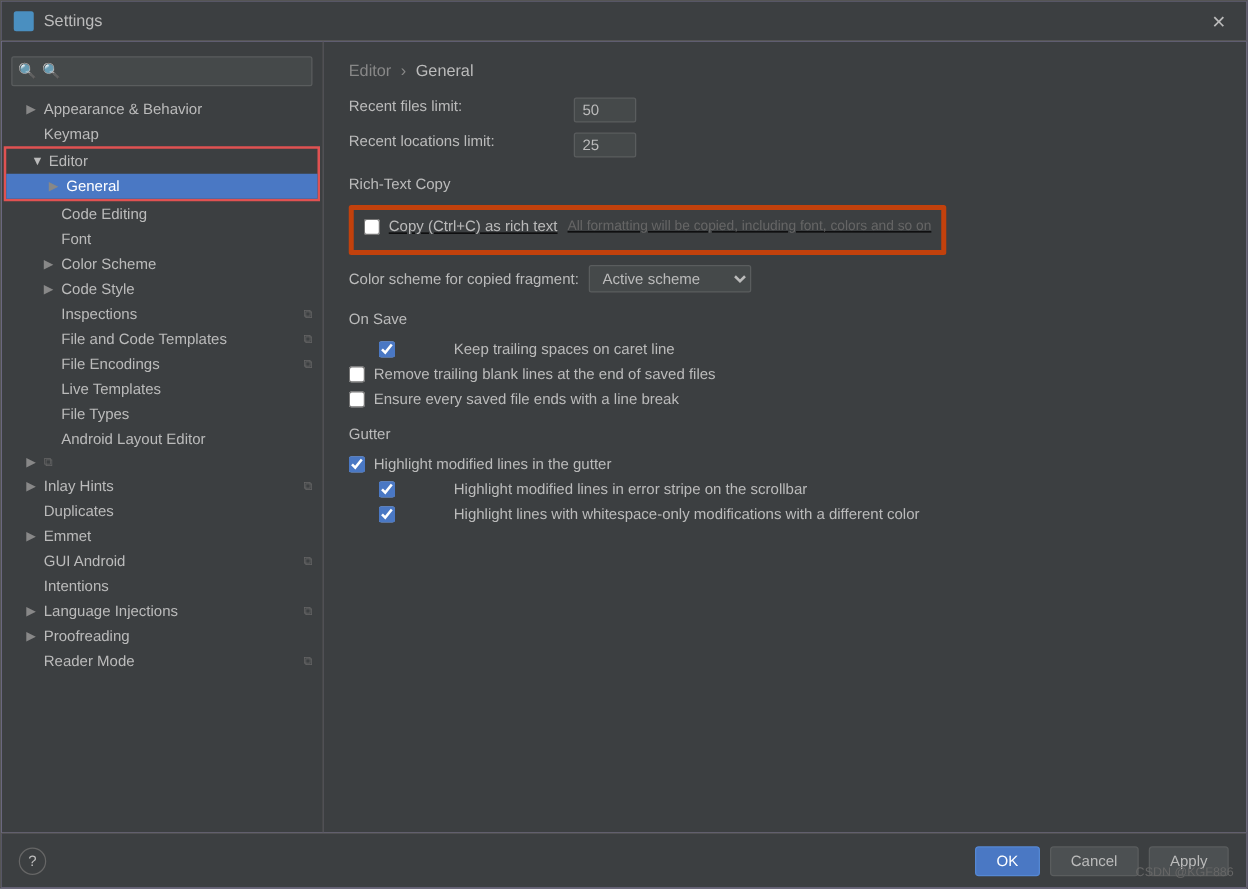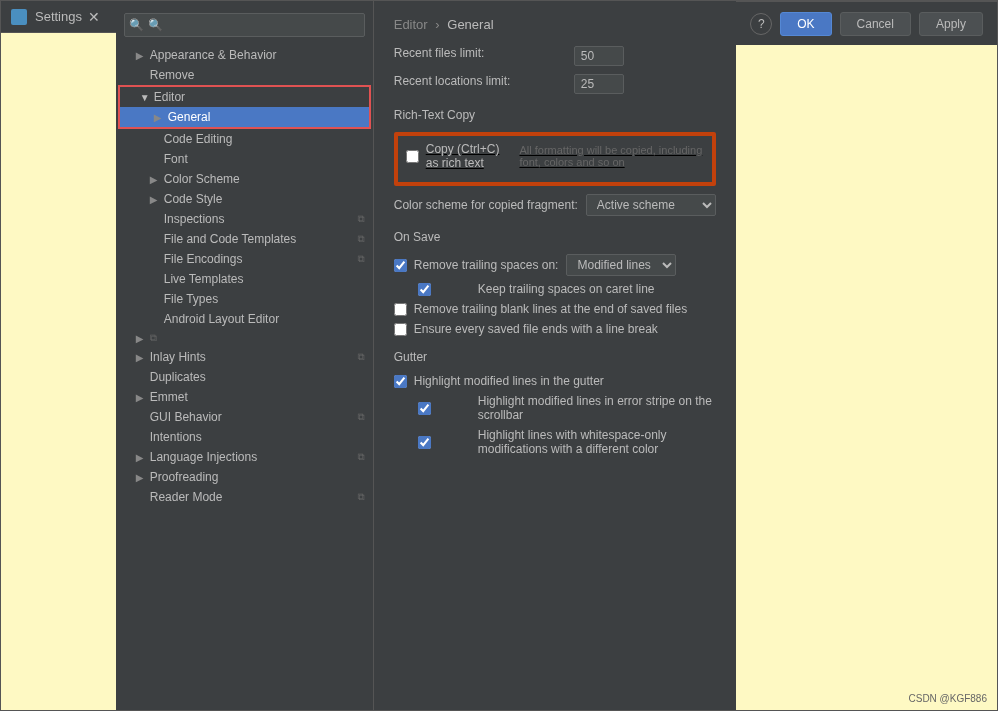--- a/index.html
+++ b/index.html
@@ -9,23 +9,23 @@
       display: flex;
       justify-content: center;
       align-items: center;
       width: 998px;
       height: 711px;
       overflow: hidden;
     }
     .dialog {
       width: 998px;
       height: 711px;
-      background: #fef9c3;
-      display: flex;
-      flex-direction: row;
+      background: #c4b5fd;
+      display: flex;
+      flex-direction: column;
       border: 1px solid #555;
       position: relative;
     }
     .titlebar {
       height: 32px;
       background: #3c3f41;
       display: flex;
       align-items: center;
       padding: 0 10px;
       border-bottom: 1px solid #555;
@@ -287,21 +287,21 @@
         <span class="search-icon">🔍</span>
         <input type="text" placeholder="🔍" style="">
       </div>
 
       <div class="tree-item indent-1">
         <span class="arrow">▶</span>
         <span class="label">Appearance &amp; Behavior</span>
       </div>
       <div class="tree-item indent-1">
         <span class="arrow"></span>
-        <span class="label">Remove</span>
+        <span class="label">Keymap</span>
       </div>
 
       <div style="border: 2px solid #e05252; margin: 0 2px 0 2px;">
         <div class="tree-item indent-1">
           <span class="arrow down">▼</span>
           <span class="label">Editor</span>
         </div>
         <div class="tree-item indent-2 selected">
           <span class="arrow">▶</span>
           <span class="label">General</span>
@@ -363,21 +363,21 @@
       <div class="tree-item indent-1">
         <span class="arrow"></span>
         <span class="label">Duplicates</span>
       </div>
       <div class="tree-item indent-1">
         <span class="arrow">▶</span>
         <span class="label">Emmet</span>
       </div>
       <div class="tree-item indent-1">
         <span class="arrow"></span>
-        <span class="label">GUI Behavior</span>
+        <span class="label">GUI Android</span>
         <span class="icon-right">⧉</span>
       </div>
       <div class="tree-item indent-1">
         <span class="arrow"></span>
         <span class="label">Intentions</span>
       </div>
       <div class="tree-item indent-1">
         <span class="arrow">▶</span>
         <span class="label">Language Injections</span>
         <span class="icon-right">⧉</span>
@@ -428,29 +428,20 @@
         <select class="dropdown-select">
           <option>Active scheme</option>
           <option>Default</option>
           <option>Custom</option>
         </select>
       </div>
 
       
       <div class="divider-section">On Save</div>
 
-      <div class="on-save-row">
-        <input type="checkbox" id="removeTrailing" checked="" style="">
-        <label for="removeTrailing" style="margin-right:8px;">Remove trailing spaces on:</label>
-        <select class="dropdown-select" style="min-width:110px;">
-          <option>Modified lines</option>
-          <option>All</option>
-          <option>None</option>
-        </select>
-      </div>
 
       <div class="checkbox-row indent-cb">
         <input type="checkbox" id="keepTrailing" checked="" style="">
         <label for="keepTrailing">Keep trailing spaces on caret line</label>
       </div>
 
       <div class="checkbox-row">
         <input type="checkbox" id="removeBlank" style="">
         <label for="removeBlank">Remove trailing blank lines at the end of saved files</label>
       </div>

